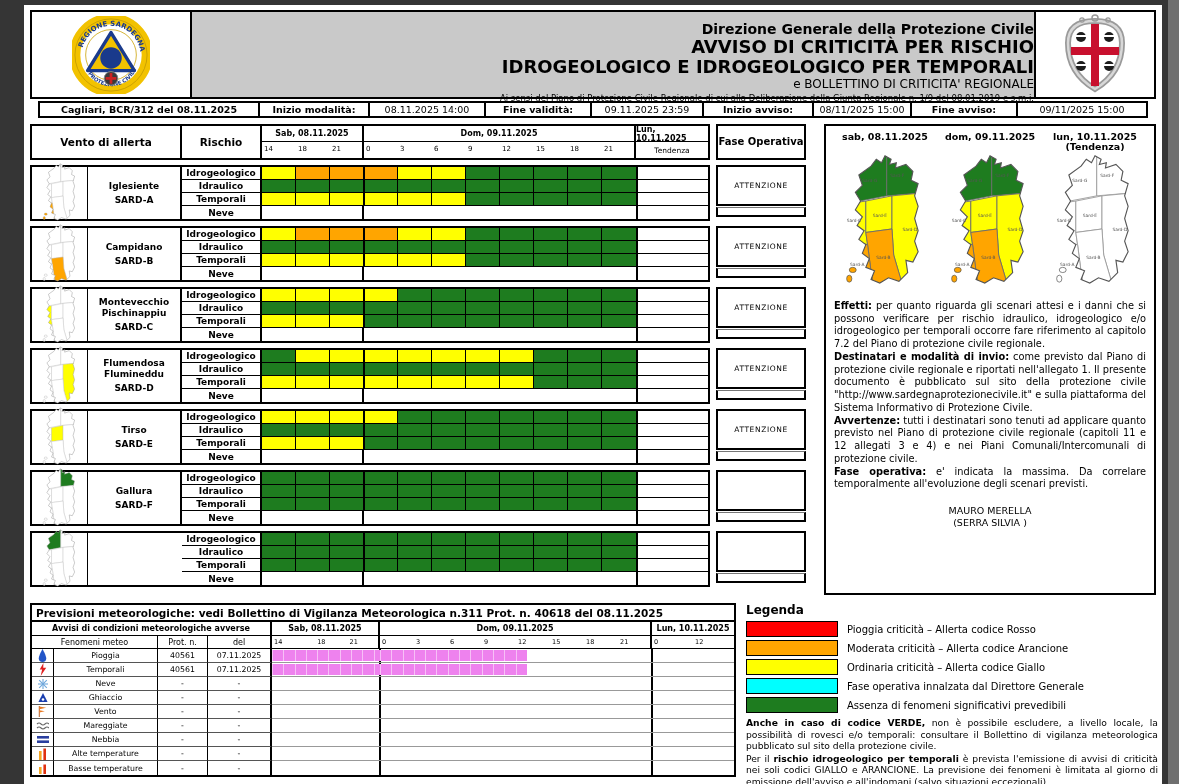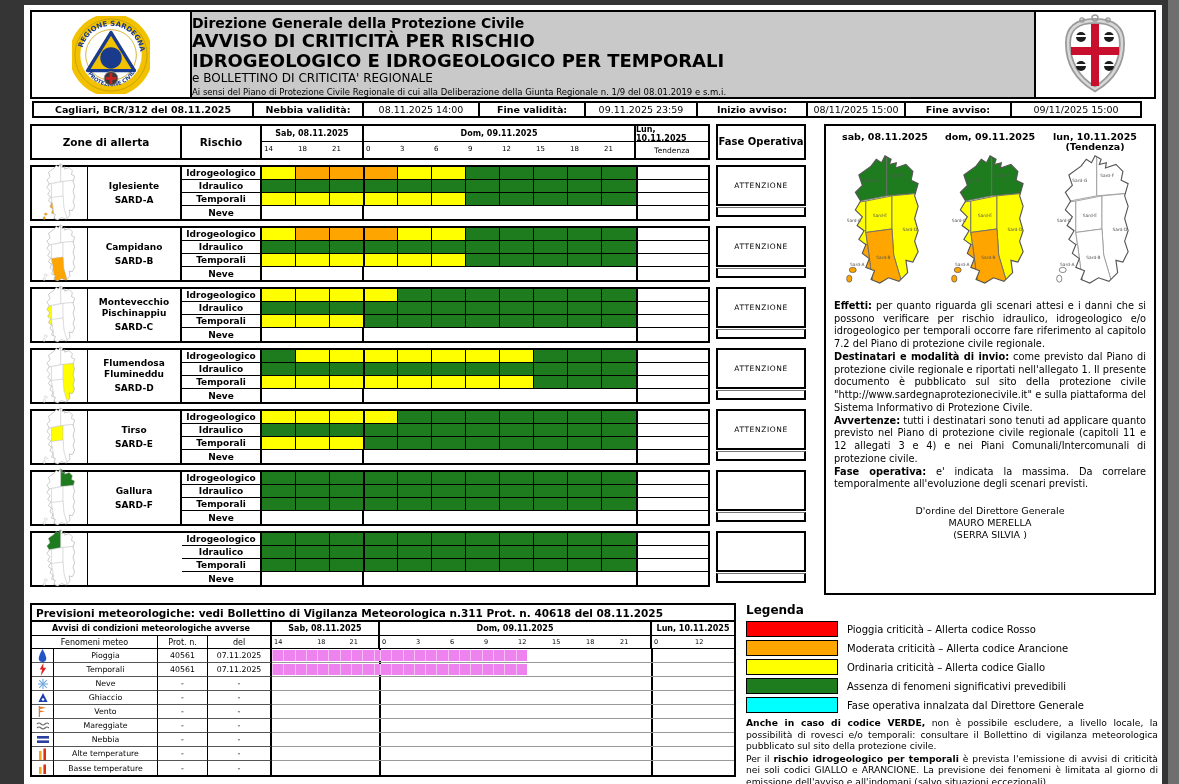--- a/index.html
+++ b/index.html
@@ -6,30 +6,30 @@
   html,body { width:1179px; height:784px; overflow:hidden; background:#353535;
     font-family:"DejaVu Sans","Liberation Sans",sans-serif; color:#000; }
   #frame { position:relative; width:1179px; height:784px; background:#353535; }
   #rightstrip { position:absolute; right:0; top:0; width:11px; height:784px; background:#6f6f6f; }
   #page { position:absolute; left:24px; top:5px; width:1138px; height:779px; background:#fff; }
 
   
   #hdr { position:absolute; left:6px; top:5px; width:1126px; height:89px; border:2px solid #000; display:flex; }
   .logo-cell { width:160px; border-right:2px solid #000; display:flex; align-items:center; justify-content:center; background:#fff; }
   .logo-cell2 { width:120px; border-left:2px solid #000; display:flex; align-items:center; justify-content:center; background:#fff; }
-  #hdr-center { flex:1; background:#c9c9c9; text-align:left; padding-top:3px; }
+  #hdr-center { flex:1; background:#c9c9c9; text-align:right; padding-top:9px; }
   .h-org { font-size:14px; font-weight:bold; }
   .h-t1,.h-t2 { font-size:18px; font-weight:bold; line-height:1.12; }
   .h-sub { font-size:12px; font-weight:normal; }
   .h-law { font-size:8.5px; margin-top:2px; }
 
   
   #infobar { position:absolute; left:6px; top:96px; width:1126px; height:17px; display:flex; }
   .ib-cell { border:2px solid #000; margin-left:-2px; height:17px; display:flex; align-items:center; justify-content:center; font-size:9.5px; background:#fff; white-space:nowrap; }
-  .ib-cell:first-child { margin-left:2px; }
+  .ib-cell:first-child { margin-left:8px; }
   .ib-b { font-weight:bold; }
 
   
   #alertTable { position:absolute; left:6px; top:119px; width:784px; }
   .ag { display:grid; grid-template-columns:56px 94px 80px repeat(11,34px) 72px; background:#fff; }
   .ah { grid-template-rows:16px 16px; border:2px solid #000; }
   .c { display:flex; align-items:center; justify-content:center; }
   .hz { font-weight:bold; font-size:10.5px; border-right:2px solid #000; }
   .hd { font-weight:bold; font-size:8px; border-right:2px solid #000; border-bottom:1px solid #000; }
   .ht { position:relative; border-right:2px solid #000; font-size:7px; }
@@ -127,34 +127,34 @@
             <circle cx="27" cy="53" r="5" fill="#1c1c1c"></circle>
             <rect x="22" y="51" width="10" height="2" fill="#fff"></rect>
             <circle cx="55" cy="53" r="5" fill="#1c1c1c"></circle>
             <rect x="50" y="51" width="10" height="2" fill="#fff"></rect>
           </svg>
         </div>
     </div>
 
     <div id="infobar">
         <div class="ib-cell ib-b" style="width: 222px;">Cagliari, BCR/312 del 08.11.2025</div>
-        <div class="ib-cell ib-b" style="width: 112px;">Nebbia validità:</div>
+        <div class="ib-cell ib-b" style="width: 112px;">Inizio modalità:</div>
         <div class="ib-cell" style="width: 118px;">08.11.2025 14:00</div>
         <div class="ib-cell ib-b" style="width: 108px;">Fine validità:</div>
         <div class="ib-cell" style="width: 114px;">09.11.2025 23:59</div>
         <div class="ib-cell ib-b" style="width: 112px;">Inizio avviso:</div>
         <div class="ib-cell" style="width: 100px;">08/11/2025 15:00</div>
         <div class="ib-cell ib-b" style="width: 108px;">Fine avviso:</div>
         <div class="ib-cell" style="width: 132px;">09/11/2025 15:00</div>
       </div>
 
     <div id="alertTable">
         <div class="zrow" style="margin-top: 0px;">
           <div class="ag ah">
-            <div class="c hz" style="grid-area: 1 / 1 / 3 / 3;">Zone di allerta</div>
+            <div class="c hz" style="grid-area: 1 / 1 / 3 / 3;">Vento di allerta</div>
             <div class="c hz" style="grid-area: 1 / 3 / 3;">Rischio</div>
             <div class="c hd" style="grid-area: 1 / 4 / auto / 7;">Sab, 08.11.2025</div>
             <div class="c hd" style="grid-area: 1 / 7 / auto / 15;">Dom, 09.11.2025</div>
             <div class="c hd" style="grid-area: 1 / 15 / auto / 16; border-right: 0px;">Lun, 10.11.2025</div>
             <div class="ht" style="grid-area: 2 / 4 / auto / 7;">
               <span class="tick" style="left: 2px;">14</span>
               <span class="tick" style="left: 36px;">18</span>
               <span class="tick" style="left: 70px;">21</span>
             </div>
             <div class="ht" style="grid-area: 2 / 7 / auto / 15;">
@@ -854,21 +854,20 @@
               </svg></div>
           </div>
         </div>
       <div id="effettiText">
           <div><b>Effetti:</b> per quanto riguarda gli scenari attesi e i danni che si possono verificare per rischio idraulico, idrogeologico e/o idrogeologico per temporali occorre fare riferimento al capitolo 7.2 del Piano di protezione civile regionale.</div>
           <div><b>Destinatari e modalità di invio:</b> come previsto dal Piano di protezione civile regionale e riportati nell'allegato 1. Il presente documento è pubblicato sul sito della protezione civile "http://www.sardegnaprotezionecivile.it" e sulla piattaforma del Sistema Informativo di Protezione Civile.</div>
           <div><b>Avvertenze:</b> tutti i destinatari sono tenuti ad applicare quanto previsto nel Piano di protezione civile regionale (capitoli 11 e 12 allegati 3 e 4) e nei Piani Comunali/Intercomunali di protezione civile.</div>
           <div><b>Fase operativa:</b> e' indicata la massima. Da correlare temporalmente all'evoluzione degli scenari previsti.</div>
         </div>
       <div id="signature">
-          <div>D'ordine del Direttore Generale</div>
           <div>MAURO MERELLA</div>
           <div>(SERRA SILVIA )</div>
         </div>
     </div>
 
     <div id="meteoTable">
         <div class="mt-title">Previsioni meteorologiche: vedi Bollettino di Vigilanza Meteorologica n.311 Prot. n. 40618 del 08.11.2025</div>
         <div class="mt-hA">
           <div style="width: 240px;">Avvisi di condizioni meteorologiche avverse</div>
           <div style="width: 108px;">Sab, 08.11.2025</div>
@@ -1054,26 +1053,26 @@
           </div>
           <div class="lg-item">
             <div class="lg-swatch" style="background: rgb(255, 165, 0);"></div>
             <div class="lg-label">Moderata criticità – Allerta codice Arancione</div>
           </div>
           <div class="lg-item">
             <div class="lg-swatch" style="background: rgb(255, 255, 0);"></div>
             <div class="lg-label">Ordinaria criticità – Allerta codice Giallo</div>
           </div>
           <div class="lg-item">
+            <div class="lg-swatch" style="background: rgb(0, 255, 255);"></div>
+            <div class="lg-label">Fase operativa innalzata dal Direttore Generale</div>
+          </div>
+          <div class="lg-item">
             <div class="lg-swatch" style="background: rgb(30, 124, 31);"></div>
             <div class="lg-label">Assenza di fenomeni significativi prevedibili</div>
-          </div>
-          <div class="lg-item">
-            <div class="lg-swatch" style="background: rgb(0, 255, 255);"></div>
-            <div class="lg-label">Fase operativa innalzata dal Direttore Generale</div>
           </div>
         </div>
       <div id="legendNotes">
           <p><b>Anche in caso di codice VERDE,</b> non è possibile escludere, a livello locale, la possibilità di rovesci e/o temporali: consultare il Bollettino di vigilanza meteorologica pubblicato sul sito della protezione civile.</p>
           <p>Per il <b>rischio idrogeologico per temporali</b> è prevista l'emissione di avvisi di criticità nei soli codici GIALLO e ARANCIONE. La previsione dei fenomeni è limitata al giorno di emissione dell'avviso e all'indomani (salvo situazioni eccezionali)</p>
         </div>
     </div>
 
   </div>
 </div>

